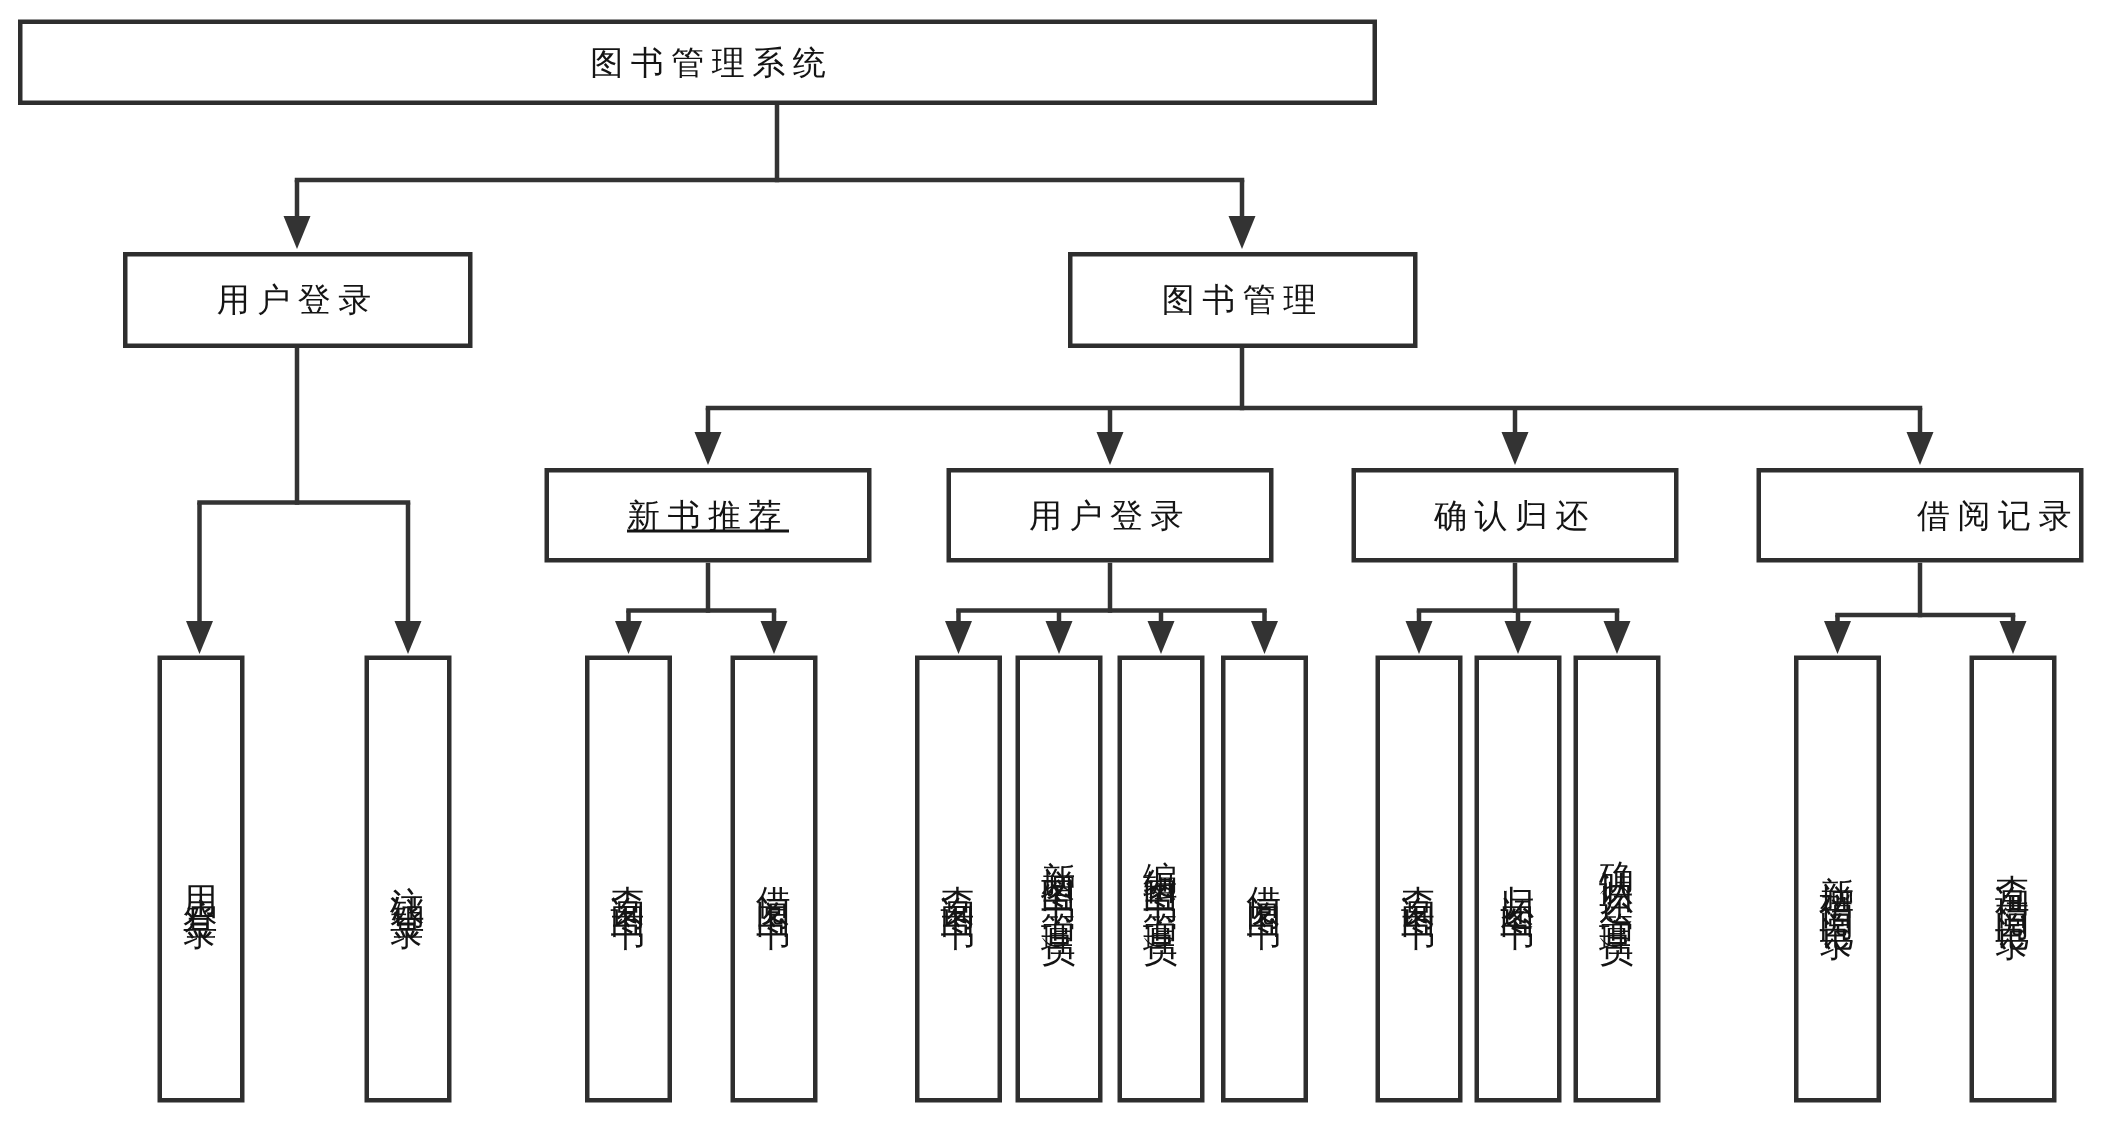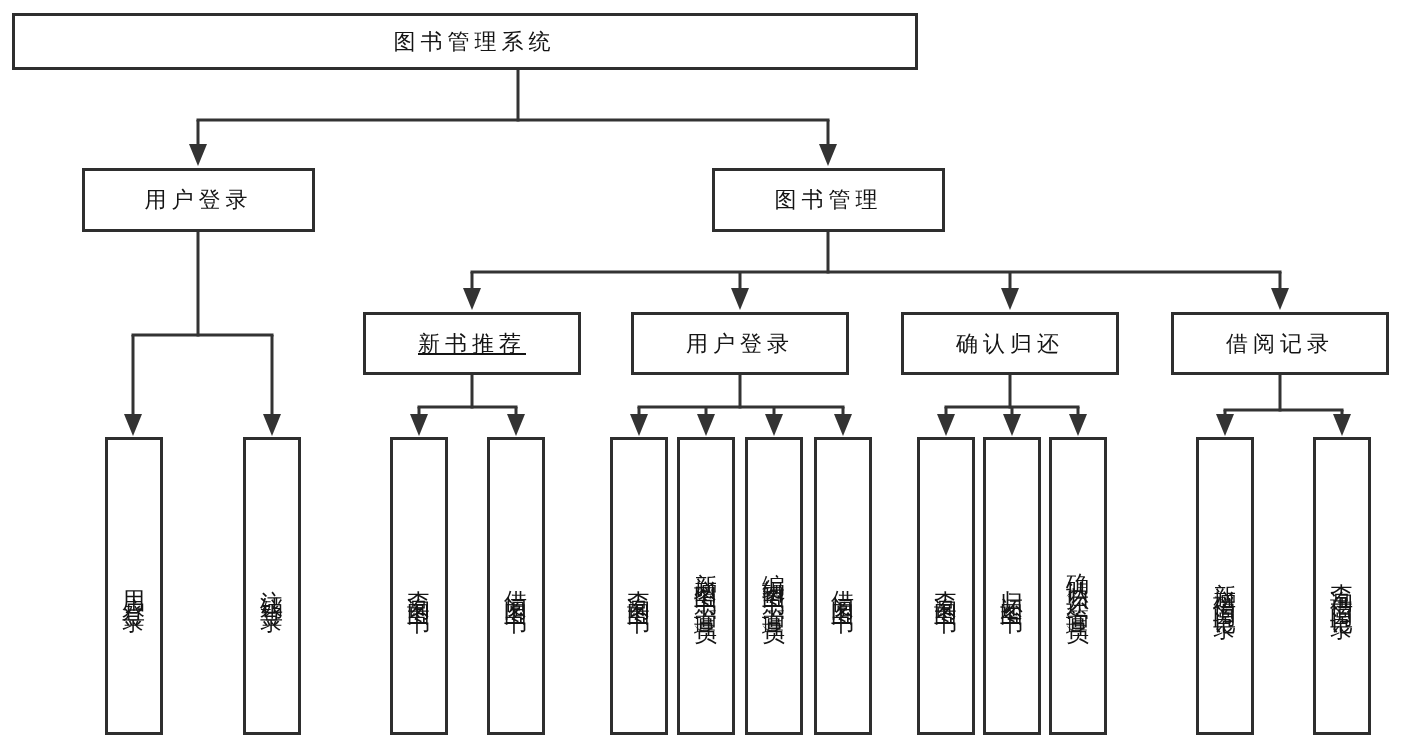--- a/index.html
+++ b/index.html
@@ -163,21 +163,21 @@
 
   <div class="hnode" style="left:363px; top:312px; width:218px; height:63px;text-decoration:underline;">
     <span>新书推荐</span>
   </div>
   <div class="hnode" style="left:631px; top:312px; width:218px; height:63px;">
     <span>用户登录</span>
   </div>
   <div class="hnode" style="left:901px; top:312px; width:218px; height:63px;">
     <span>确认归还</span>
   </div>
-  <div class="hnode" style="left:1171px; top:312px; width:218px; height:63px;">
+  <div class="hnode" style="left:1171px; top:312px; width:218px; height:63px;justify-content:flex-end;">
     <span>借阅记录</span>
   </div>
 
   <div class="vnode" style="left:105px;">
     <span class="vtext">用户登录</span>
   </div>
   <div class="vnode" style="left:243px;">
     <span class="vtext">注销登录</span>
   </div>
 

